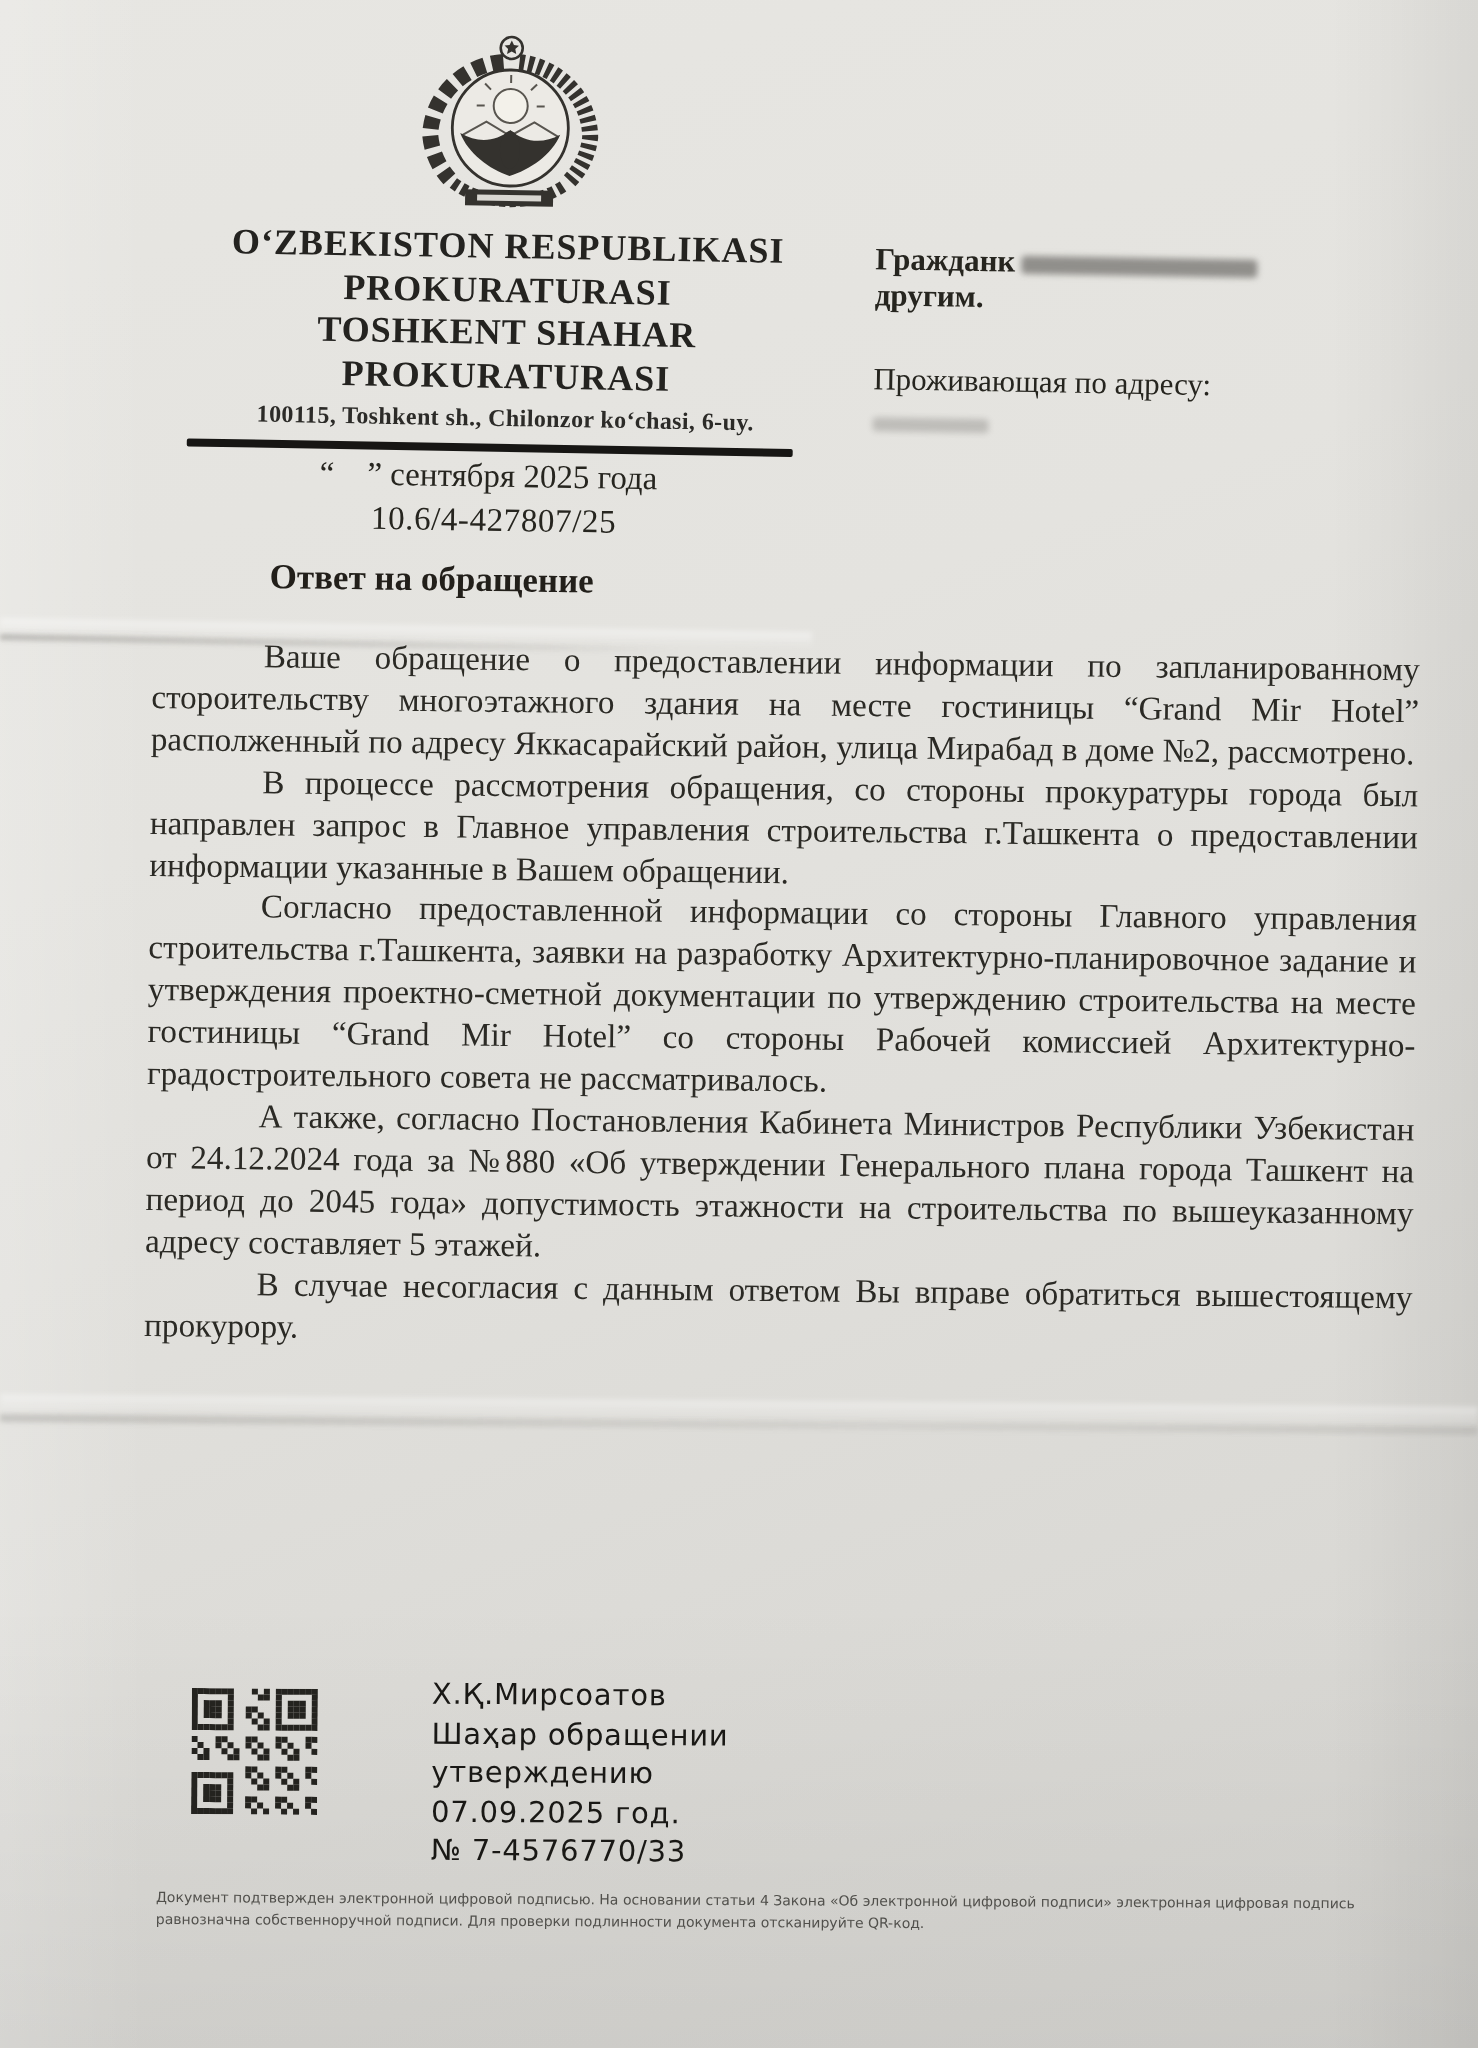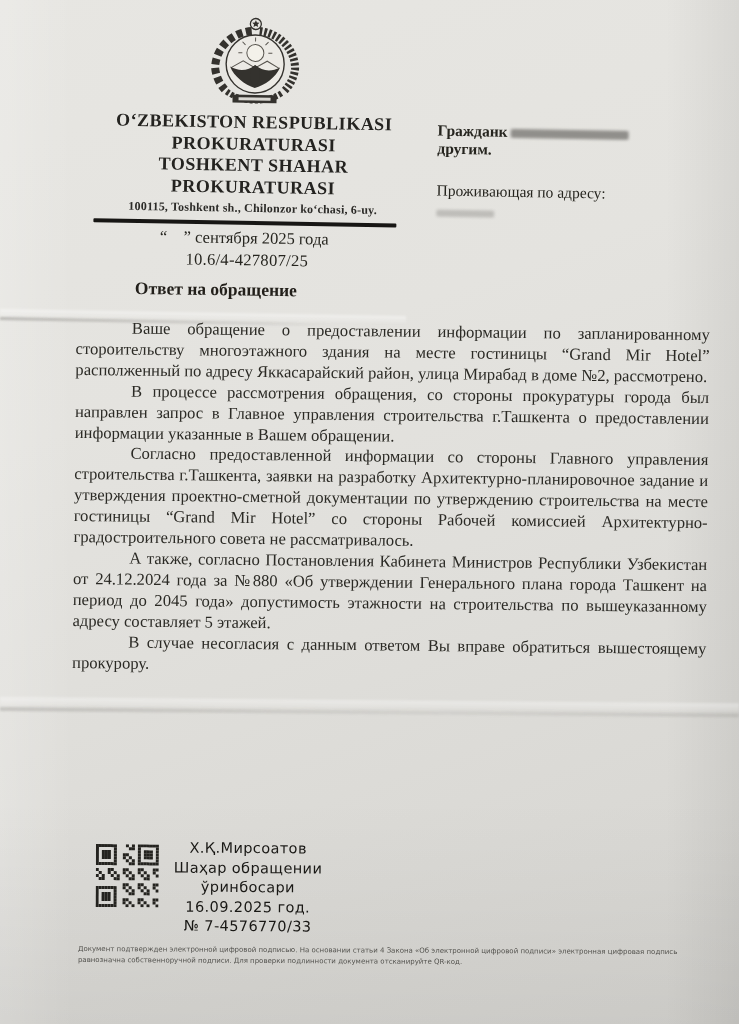--- a/index.html
+++ b/index.html
@@ -48,22 +48,22 @@
   .title{position:absolute; left:135px; top:278px; font-weight:bold; font-size:17.5px;
     color:#221f1a; transform:rotate(0.8deg); transform-origin:left top;}
 
   .body-text{position:absolute; left:76px; top:318px; width:634px;
     transform:rotate(0.65deg); transform-origin:left top;
     font-size:16.6px; line-height:20.9px; text-align:justify; color:#2b2a25;}
   .body-text p{margin:0; text-indent:56px;}
 
   .sig{position:absolute; left:96px; top:838px; transform:rotate(0.4deg); transform-origin:left top;}
   .sig-qr{position:absolute; left:0; top:6px; width:63px; height:63px;}
-  .sig-lines{margin-left:78px; font-family:"DejaVu Sans", sans-serif; font-size:14.5px;
-    line-height:19.5px; color:#191815; letter-spacing:.4px;text-align:center;}
+  .sig-lines{margin-left:120px; font-family:"DejaVu Sans", sans-serif; font-size:14.5px;
+    line-height:19.5px; color:#191815; letter-spacing:.4px;}
 
   .footnote{position:absolute; left:78px; top:944px; width:608px;
     transform:rotate(0.3deg); transform-origin:left top;
     font-family:"DejaVu Sans", sans-serif; font-size:7px; line-height:10.5px; color:#51504c;}
 </style>
 </head>
 <body>
 
 <div class="photo">
 
@@ -308,21 +308,21 @@
           <rect x="18" y="48" width="3" height="3" fill="#24231f"></rect>
           <rect x="18" y="51" width="3" height="3" fill="#24231f"></rect>
           <rect x="18" y="54" width="3" height="3" fill="#24231f"></rect>
           <rect x="18" y="57" width="3" height="3" fill="#24231f"></rect>
           <rect x="18" y="60" width="3" height="3" fill="#24231f"></rect>
         </svg>
     </span>
     <div class="sig-lines">
       <div>Х.Қ.Мирсоатов</div>
       <div>Шаҳар обращении</div>
-      <div>ўринбосари</div>
-      <div>16.09.2025 год.</div>
+      <div>утверждению</div>
+      <div>07.09.2025 год.</div>
       <div>№ 7-4576770/33</div>
     </div>
   </div>
 
   <div class="footnote">Документ подтвержден электронной цифровой подписью. На основании статьи 4 Закона «Об электронной цифровой подписи» электронная цифровая подпись равнозначна собственноручной подписи. Для проверки подлинности документа отсканируйте QR-код.</div>
 
 </div>
 
 </body></html>

